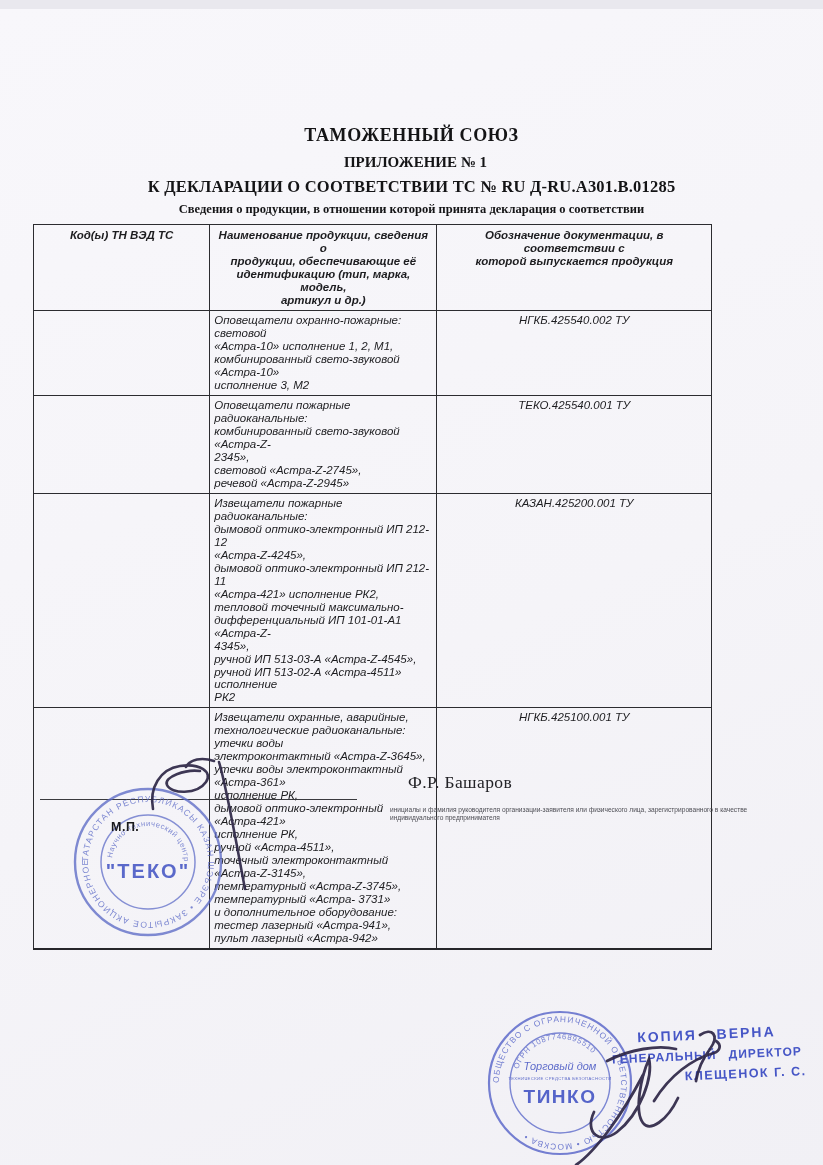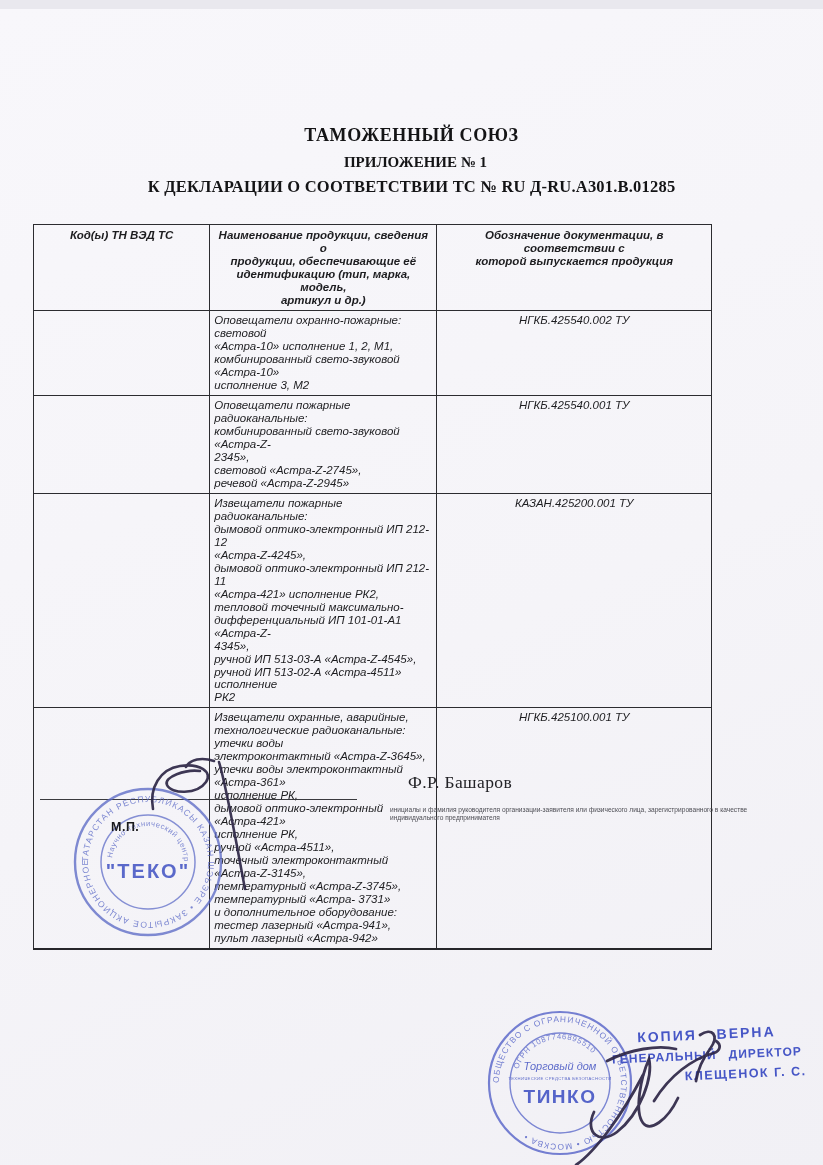--- a/index.html
+++ b/index.html
@@ -51,20 +51,21 @@
 </style>
 </head>
 <body>
 
 <div class="page">
 
   <div class="titles">
     <div class="t1">ТАМОЖЕННЫЙ СОЮЗ</div>
     <div class="t2">ПРИЛОЖЕНИЕ № 1</div>
     <div class="t3">К ДЕКЛАРАЦИИ О СООТВЕТСТВИИ ТС № RU Д-RU.А301.В.01285</div>
+    <div class="t4">Сведения о продукции, в отношении которой принята декларация о соответствии</div>
   </div>
 
   <table class="products">
     <colgroup>
         <col class="col-code">
         <col class="col-name">
         <col class="col-doc">
       </colgroup>
     <tbody>
         <tr class="hdr">
@@ -84,21 +85,21 @@
 исполнение 3, М2</td>
       <td class="doc-cell">НГКБ.425540.002 ТУ</td>
     </tr>
     <tr class="r3">
       <td class="code-cell"></td>
       <td class="name-cell">Оповещатели пожарные радиоканальные:
 комбинированный свето-звуковой «Астра-Z-
 2345»,
 световой «Астра-Z-2745»,
 речевой «Астра-Z-2945»</td>
-      <td class="doc-cell">НГКБ.425540.001 ТУ</td>
+      <td class="doc-cell">ТЕКО.425540.001 ТУ</td>
     </tr>
     <tr class="r4">
       <td class="code-cell"></td>
       <td class="name-cell">Извещатели пожарные радиоканальные:
 дымовой оптико-электронный ИП 212-12
 «Астра-Z-4245»,
 дымовой оптико-электронный ИП 212-11
 «Астра-421» исполнение РК2,
 тепловой точечный максимально-
 дифференциальный ИП 101-01-А1 «Астра-Z-

